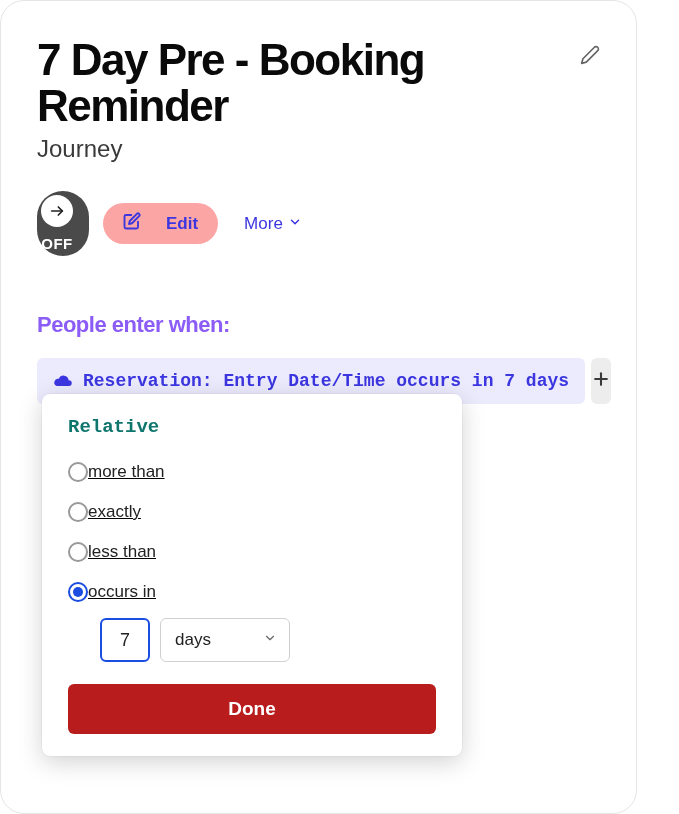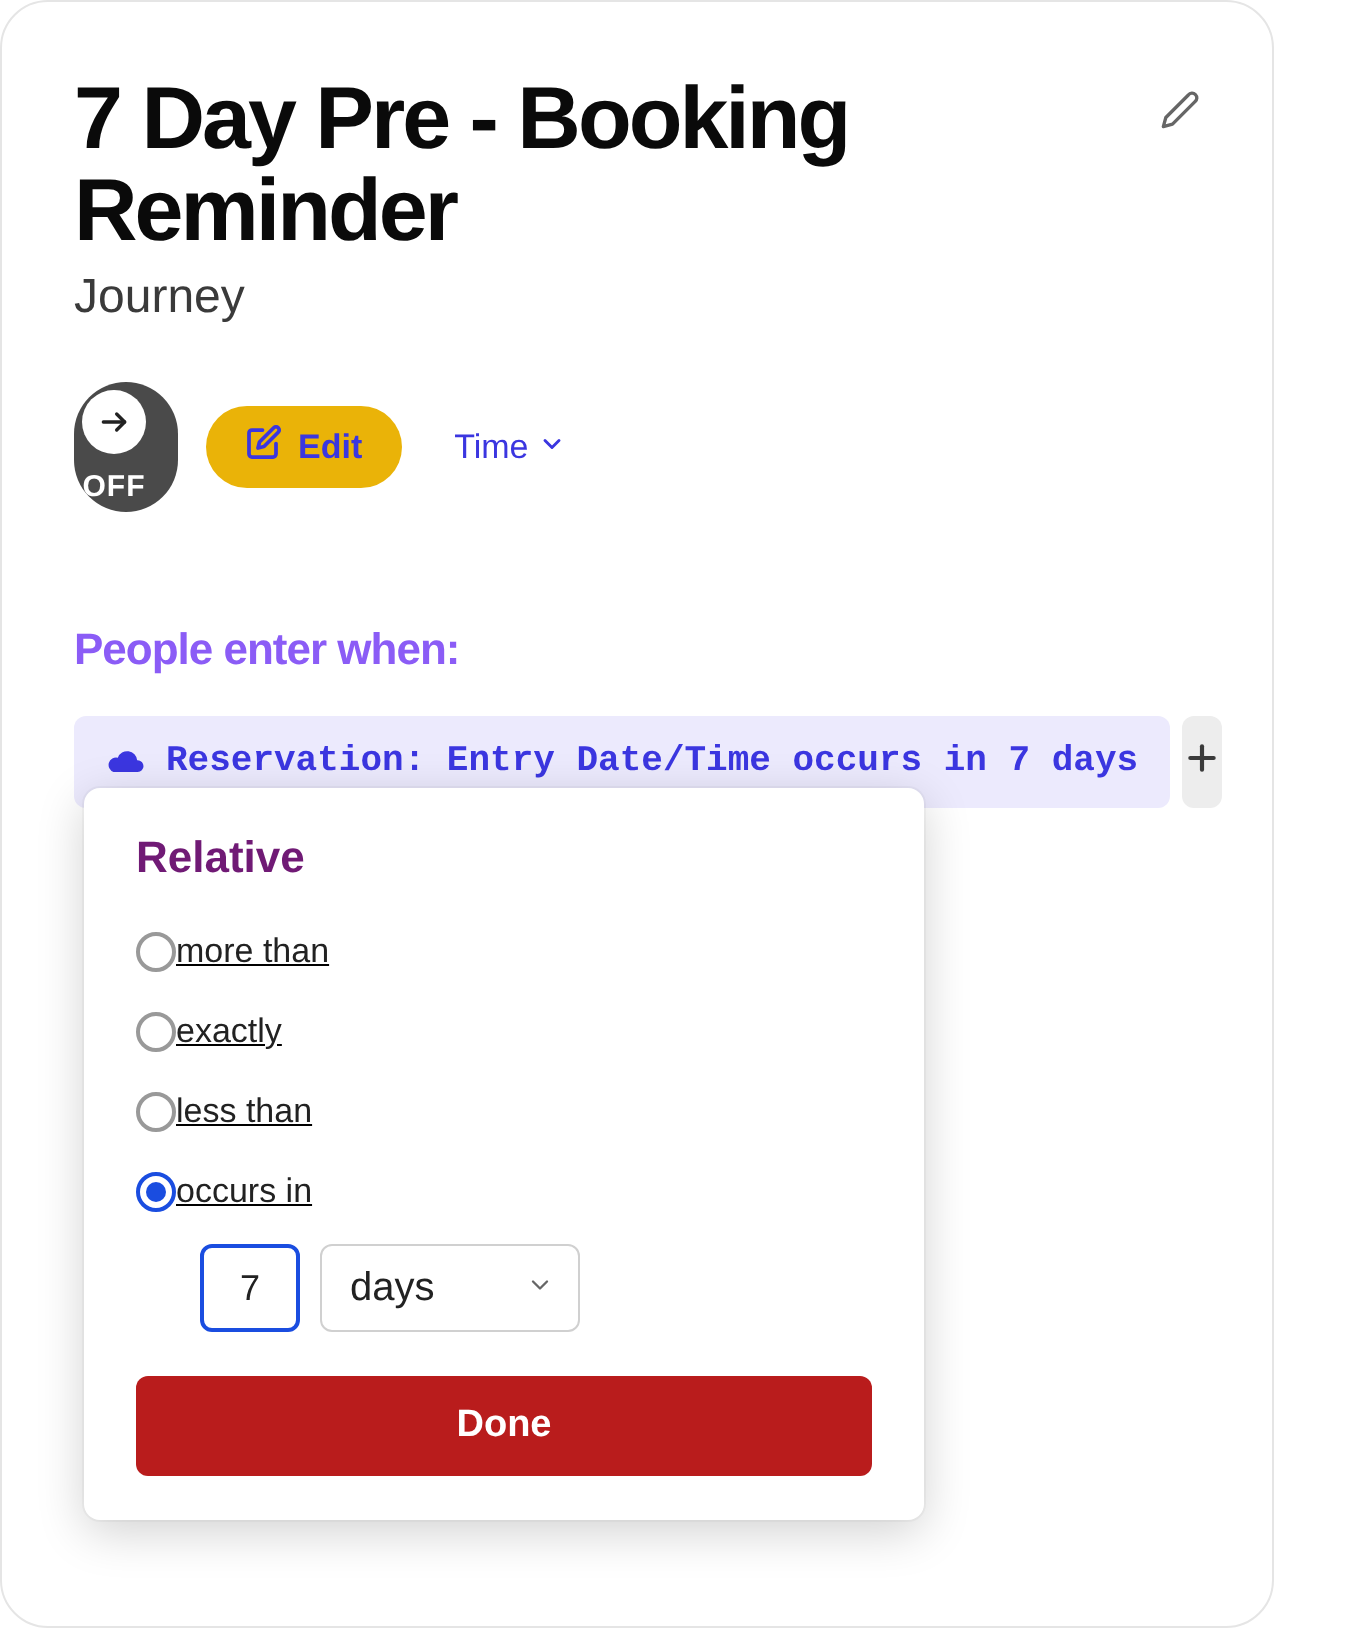--- a/index.html
+++ b/index.html
@@ -76,22 +76,22 @@
     }
     .toggle-label {
       color: #fff;
       font-weight: 700;
       font-size: 15px;
       letter-spacing: 0.5px;
     }
     .edit-button {
       display: inline-flex;
       align-items: center;
-      gap: 8px;
-      background: #eab308;
+      gap: 25px;
+      background: #fca5a5;
       color: #3b36e0;
       border-radius: 999px;
       padding: 9px 20px;
       font-weight: 700;
       font-size: 17px;
       cursor: pointer;
     }
     .more-link {
       display: inline-flex;
       align-items: center;
@@ -146,23 +146,24 @@
       left: 41px;
       top: 393px;
       width: 420px;
       background: #fff;
       border-radius: 8px;
       box-shadow: 0 6px 24px rgba(0,0,0,0.18), 0 0 0 1px rgba(0,0,0,0.03);
       padding: 22px 26px 22px 26px;
     }
     .popover-title {
       font-weight: 700;
-      font-size: 22px;
-      color: #701a75;
+      font-size: 19px;
+      color: #0f766e;
       margin-bottom: 14px;
+      font-family: Liberation Mono, monospace;
     }
     .radio-row {
       display: flex;
       align-items: flex-end;
       padding: 10px 0;
       cursor: pointer;
       text-decoration: underline;
     }
     .radio-circle {
       width: 20px;
@@ -205,21 +206,21 @@
       font-size: 18px;
       color: #222;
       outline: none;
     }
     .unit-select {
       position: relative;
       height: 44px;
       border: 1px solid #d0d0d0;
       border-radius: 6px;
       padding: 0 38px 0 14px;
-      font-size: 20px;
+      font-size: 17px;
       color: #222;
       display: inline-flex;
       align-items: center;
       cursor: pointer;
       min-width: 130px;
       background: #fff;
     }
     .unit-select .chev {
       position: absolute;
       right: 12px;
@@ -271,21 +272,21 @@
       <span>
         <svg width="18" height="18" viewBox="0 0 24 24" fill="none" stroke="currentColor" stroke-width="2.5" stroke-linecap="round" stroke-linejoin="round">
             <path d="M11 4H4a2 2 0 0 0-2 2v14a2 2 0 0 0 2 2h14a2 2 0 0 0 2-2v-7"></path>
             <path d="M18.5 2.5a2.12 2.12 0 0 1 3 3L12 15l-4 1 1-4 9.5-9.5z"></path>
           </svg>
       </span>
       <span>Edit</span>
     </div>
 
     <div class="more-link">
-      <span>Time</span>
+      <span>More</span>
       <span>
         <svg width="14" height="14" viewBox="0 0 24 24" fill="none" stroke="currentColor" stroke-width="2.5" stroke-linecap="round" stroke-linejoin="round">
             <polyline points="6 9 12 15 18 9"></polyline>
           </svg>
       </span>
     </div>
   </div>
 
   <div class="section-title">People enter when:</div>
 

